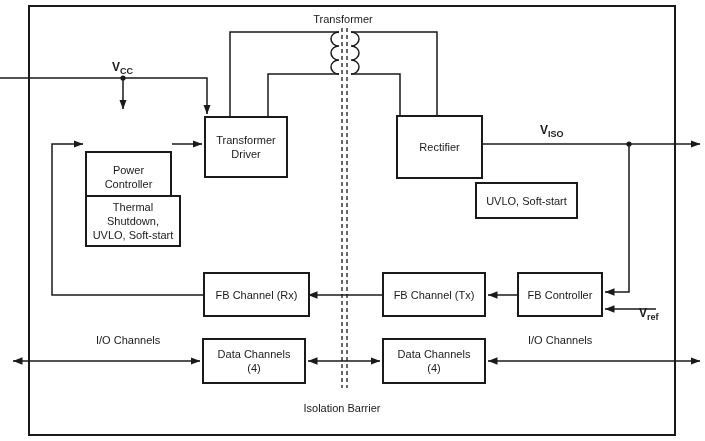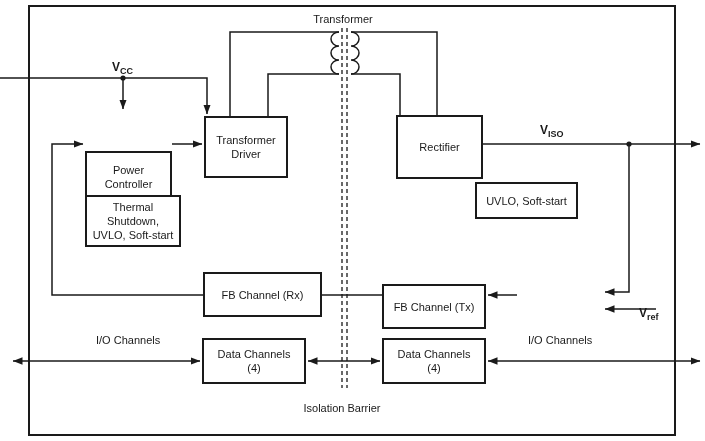--- a/index.html
+++ b/index.html
@@ -81,24 +81,25 @@
 Driver</div>
 
   <div class="box" style="left:396px; top:115px; width:87px;  height:64px;">Rectifier</div>
 
   <div class="box" style="left:85px;  top:195px; width:96px;  height:52px;">Thermal
 Shutdown,
 UVLO, Soft-start</div>
 
   <div class="box" style="left:475px; top:182px; width:103px; height:37px;">UVLO, Soft-start</div>
 
-  <div class="box" style="left:203px; top:272px; width:119px; height:45px;">FB Channel (Rx)</div>
+  <div class="box" style="left:203px; top:272px; width:107px; height:45px;">FB Channel (Rx)</div>
 
-  <div class="box" style="left:382px; top:284px; width:104px; height:45px;">FB Channel (Tx)</div>
+  <div class="box" style="left:382px; top:272px; width:104px; height:45px;">FB Channel (Tx)</div>
 
+  <div class="box" style="left:517px; top:272px; width:86px;  height:45px;">FB Controller</div>
 
   <div class="box" style="left:202px; top:338px; width:104px; height:46px;">Data Channels
 (4)</div>
 
   <div class="box" style="left:382px; top:338px; width:104px; height:46px;">Data Channels
 (4)</div>
 
   <div class="lbl center" style="left:297px; top:12px; width:92px;">Transformer</div>
 
   <div class="lbl sig" style="left:112px; top:60px;">

